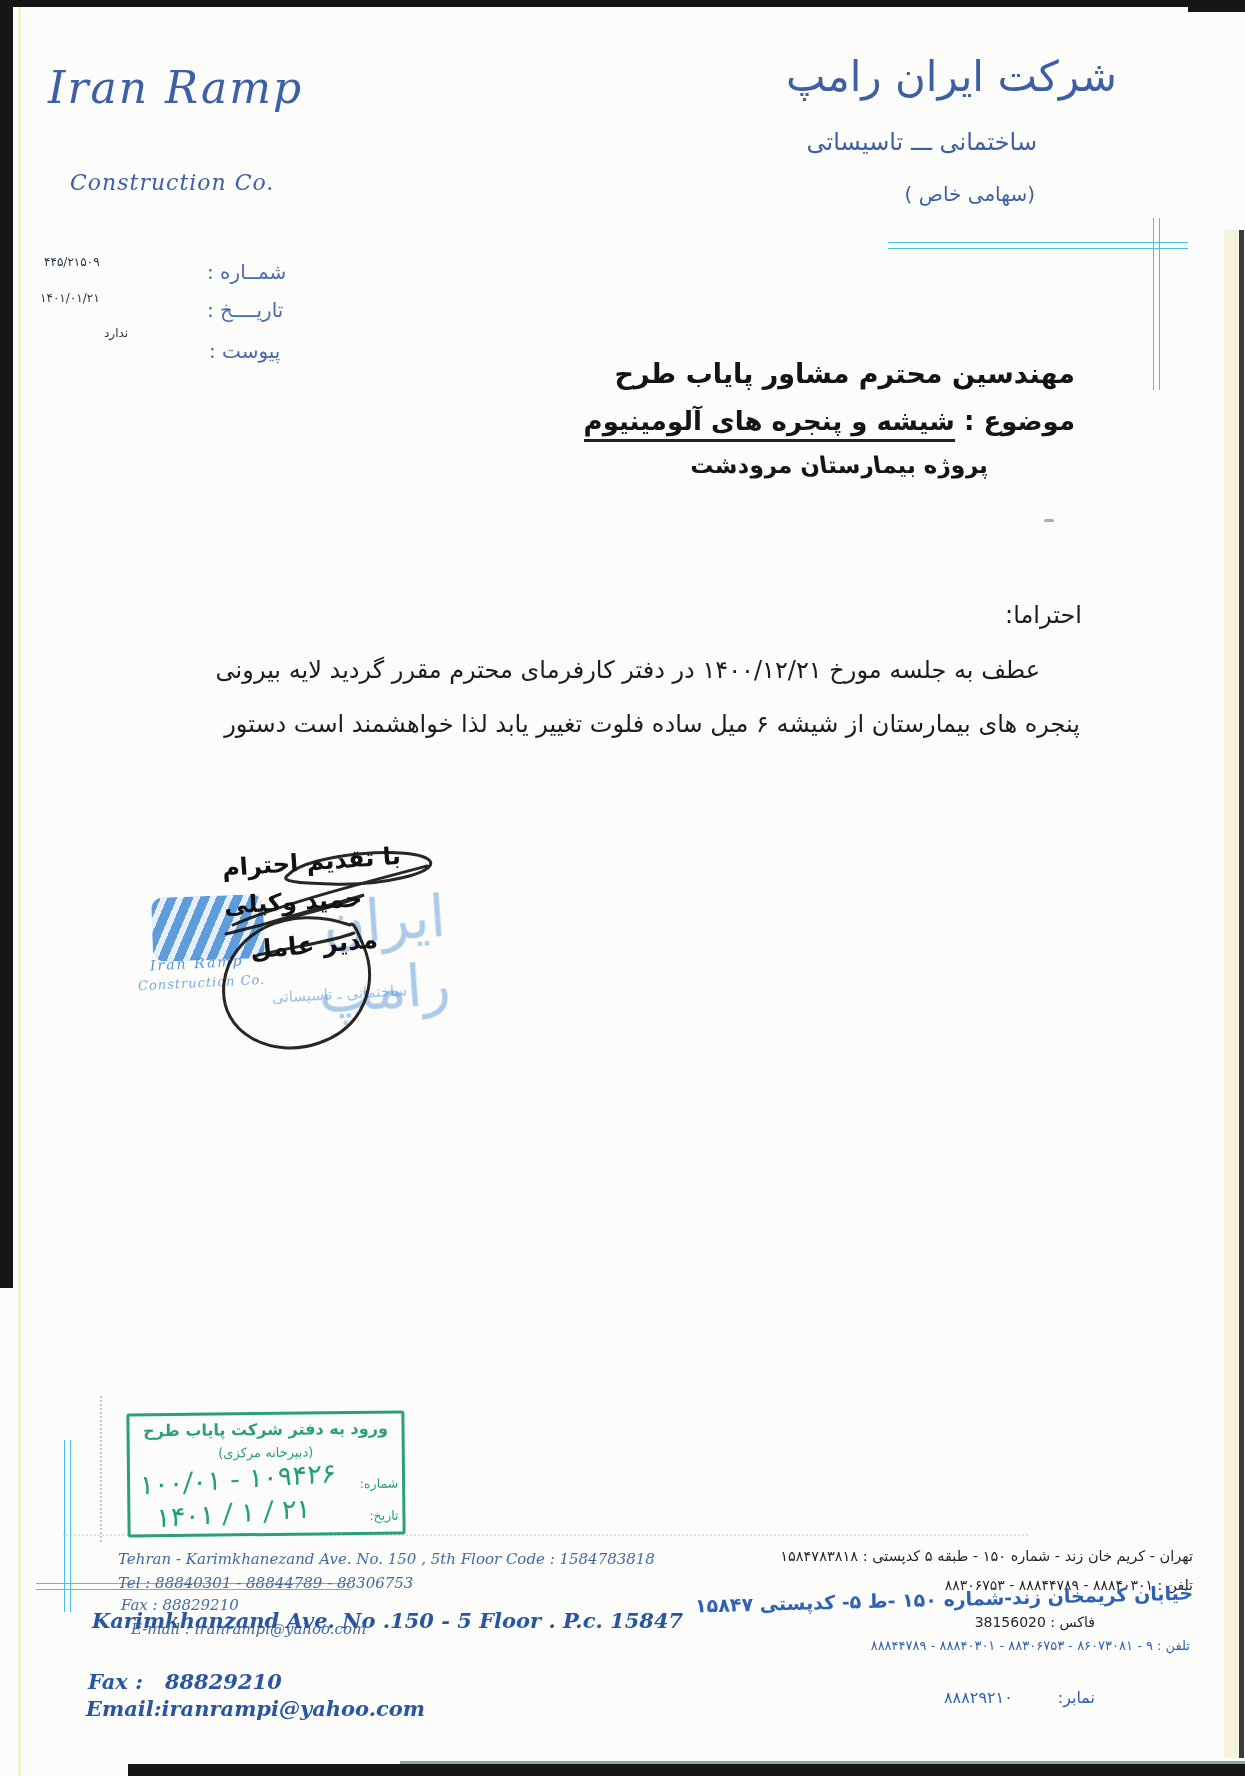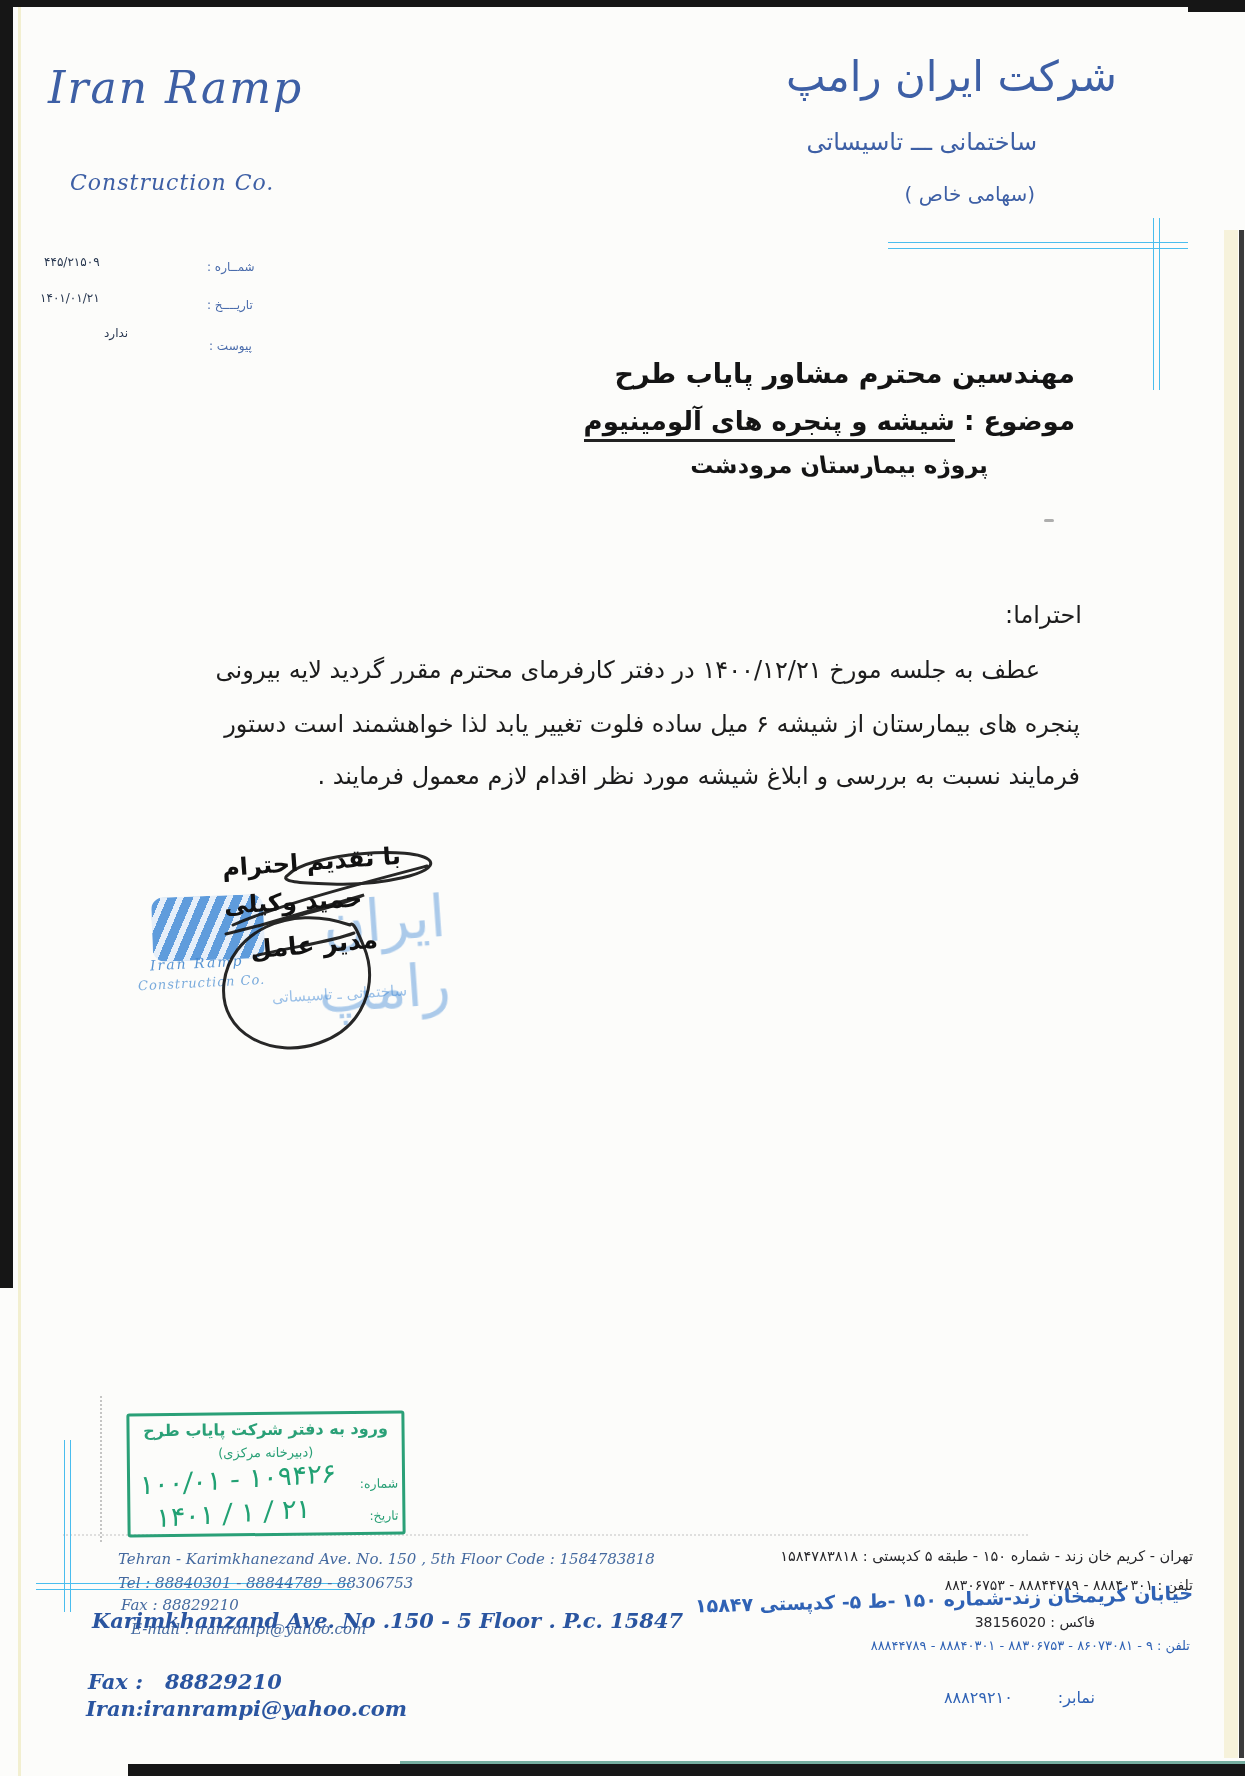--- a/index.html
+++ b/index.html
@@ -7,21 +7,21 @@
         font-family:"DejaVu Sans",sans-serif;}
   .abs{position:absolute;}
   .fa{direction:rtl;font-family:"DejaVu Sans",sans-serif;}
   .ltr{direction:ltr;unicode-bidi:isolate;}
   
   .en-script{font-family:"DejaVu Serif",serif;font-style:italic;color:#3d5fa5;}
   .fa-blue{color:#3d5fa5;margin-left:42px;}
   
   .dbl-h{height:5px;border-top:1.5px solid #49bdee;border-bottom:1.5px solid #49bdee;}
   .dbl-v{width:5px;border-left:1.5px solid #49bdee;border-right:1.5px solid #49bdee;}
-  .meta-label{color:#4a6cac;font-size:12px;}
+  .meta-label{color:#4a6cac;font-size:20px;}
   .meta-value{color:#27364f;font-size:12px;letter-spacing:1px;}
   .addr-to{color:#141414;font-size:27px;font-weight:bold;}
   .subject{color:#141414;font-size:26px;font-weight:bold;}
   .subject .u{border-bottom:3px solid #222;padding-bottom:3px;}
   .project{color:#141414;font-size:23px;font-weight:bold;transform:skewX(8deg);}
   .bodytxt{color:#1c1c1c;font-size:24px;}
   
   .sig-line{color:#111;font-weight:bold;}
   .stamp-blue{color:#4a8fd8;}
   
@@ -73,21 +73,20 @@
 
   <div class="abs fa addr-to" style="right:170px;top:358px;">مهندسین محترم مشاور پایاب طرح</div>
   <div class="abs fa subject" style="right:170px;top:406px;">
     <span>موضوع : </span><span class="u">شیشه و پنجره های آلومینیوم</span>
   </div>
   <div class="abs fa project" style="left:690px;top:452px;">پروژه بیمارستان مرودشت</div>
 
   <div class="abs fa bodytxt" style="right:163px;top:601px;">احتراما:</div>
   <div class="abs fa bodytxt" style="right:205px;top:656px;">عطف به جلسه مورخ ۱۴۰۰/۱۲/۲۱ در دفتر کارفرمای محترم مقرر گردید لایه بیرونی</div>
   <div class="abs fa bodytxt" style="right:165px;top:710px;">پنجره های بیمارستان از شیشه ۶ میل ساده فلوت تغییر یابد لذا خواهشمند است دستور</div>
-  <div class="abs fa bodytxt" style="right:165px;top:762px;">فرمایند نسبت به بررسی و ابلاغ شیشه مورد نظر اقدام لازم معمول فرمایند .</div>
 
   <div class="abs" style="left:152px;top:896px;width:112px;height:64px;border-radius:12px;opacity:.88;transform:rotate(-2deg);
               background:repeating-linear-gradient(115deg, rgba(255,255,255,0) 0 9px, rgba(255,255,255,.85) 9px 15px), #4a8fd8;"></div>
   <div class="abs en-script" style="left:150px;top:955px;font-size:14px;color:#4488cf;transform:rotate(-3deg);letter-spacing:2px;opacity:.9;">Iran Ramp</div>
   <div class="abs en-script" style="left:138px;top:975px;font-size:13px;color:#4d8fd2;transform:rotate(-3deg);letter-spacing:1px;opacity:.75;">Construction Co.</div>
   <div class="abs fa stamp-blue" style="left:268px;top:888px;width:180px;font-size:58px;opacity:.45;filter:blur(.6px);transform:rotate(-4deg);">ایران رامپ</div>
   <div class="abs fa stamp-blue" style="left:272px;top:985px;font-size:15px;opacity:.55;transform:rotate(-3deg);letter-spacing:2px;">ساختمانی ـ تاسیساتی</div>
 
   <div class="abs fa sig-line" style="left:222px;top:848px;font-size:24px;transform:rotate(-4deg);">با تقدیم احترام</div>
   <div class="abs fa sig-line" style="left:224px;top:888px;font-size:24px;transform:rotate(-3deg);">حمید وکیلی</div>
@@ -117,21 +116,21 @@
 
   <div class="abs dbl-h" style="left:36px;top:1583px;width:315px;"></div>
   <div class="abs dbl-v" style="left:64px;top:1440px;height:172px;"></div>
 
   <div class="abs f-script" style="left:118px;top:1550px;">Tehran - Karimkhanezand Ave. No. 150 , 5th Floor Code : 1584783818</div>
   <div class="abs f-script" style="left:118px;top:1574px;">Tel : 88840301 - 88844789 - 88306753</div>
   <div class="abs f-script" style="left:121px;top:1596px;">Fax : 88829210</div>
   <div class="abs f-script" style="left:131px;top:1620px;">E-mail : iranrampi@yahoo.com</div>
   <div class="abs f-bold" style="left:92px;top:1608px;">Karimkhanzand Ave. No .150 - 5 Floor . P.c. 15847</div>
   <div class="abs f-bold" style="left:88px;top:1669px;white-space:pre;">Fax :   88829210</div>
-  <div class="abs f-bold" style="left:86px;top:1696px;">Iran:iranrampi@yahoo.com</div>
+  <div class="abs f-bold" style="left:86px;top:1696px;">Email:iranrampi@yahoo.com</div>
 
   <div class="abs fa fa-black" style="right:52px;top:1548px;font-size:14.5px;">تهران - کریم خان زند - شماره ۱۵۰ - طبقه ۵ کدپستی : ۱۵۸۴۷۸۳۸۱۸</div>
   <div class="abs fa fa-black" style="right:52px;top:1577px;">تلفن : ۸۸۸۴۰۳۰۱ - ۸۸۸۴۴۷۸۹ - ۸۸۳۰۶۷۵۳</div>
   <div class="abs fa fa-blue-ft" style="right:52px;top:1588px;font-size:19px;font-weight:bold;transform:rotate(-1.5deg);">خیابان کریمخان زند-شماره ۱۵۰ -ط ۵- کدپستی ۱۵۸۴۷</div>
   <div class="abs fa fa-black" style="right:150px;top:1614px;">فاکس : 38156020</div>
   <div class="abs fa fa-blue-ft" style="right:55px;top:1638px;font-size:13px;">تلفن : ۹ - ۸۶۰۷۳۰۸۱ - ۸۸۳۰۶۷۵۳ - ۸۸۸۴۰۳۰۱ - ۸۸۸۴۴۷۸۹</div>
   <div class="abs fa fa-blue-ft" style="right:150px;top:1688px;font-size:16px;">
     <span>نمابر:</span><span style="margin-right:45px;">۸۸۸۲۹۲۱۰</span>
   </div>
 

